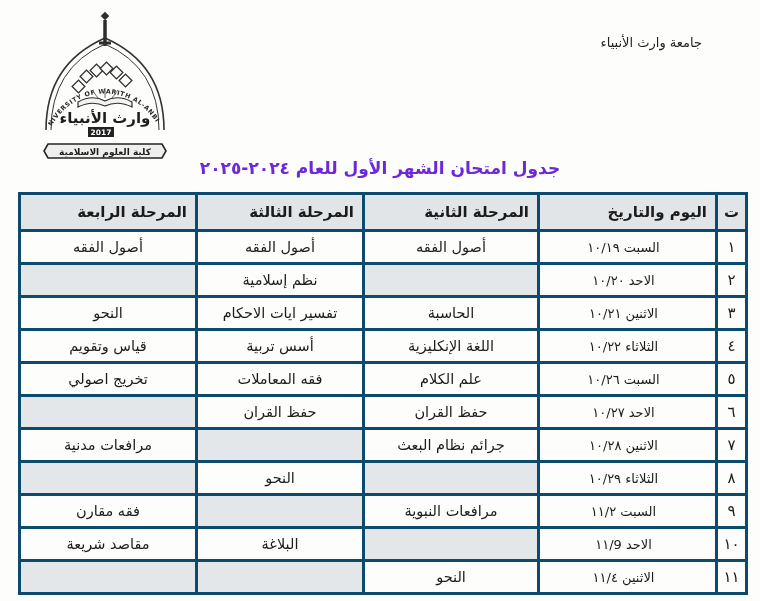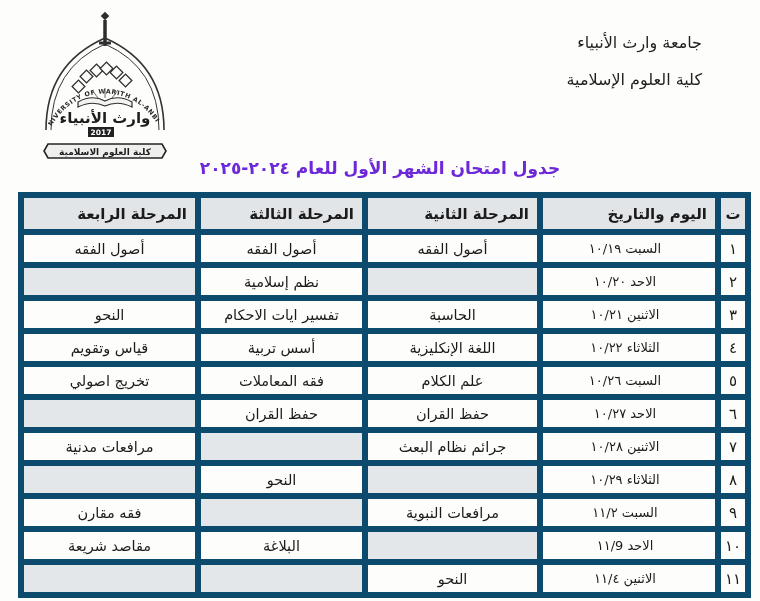--- a/index.html
+++ b/index.html
@@ -8,39 +8,39 @@
     background:#ffffff;
     font-family:"DejaVu Sans", sans-serif;
     color:#1b1b1b;
     overflow:hidden;
   }
   .page { position:relative; width:760px; height:601px; background:#fdfdfc; }
 
   
   .letterhead-text {
     position:absolute; top:24px; right:58px;
-    text-align:right; font-size:16px; font-weight:500;
+    text-align:left; font-size:13px; font-weight:500;
     line-height:37px; color:#1f1f1f;margin-left:18px;
   }
   .logo-wrap { position:absolute; top:10px; left:26px; width:158px; height:156px; }
 
   
   .doc-title {
     position:absolute; top:158px; left:0; width:100%;
     text-align:center; font-size:17px; font-weight:600; color:#6d28d9;
   }
 
   
   table.exam {
     position:absolute; top:192px; left:18px;
     width:727px; border-collapse:collapse;
     font-size:14.5px; table-layout:fixed;
   }
   table.exam th, table.exam td {
-    border:6px solid #0c4a6e;
+    border:3px solid #0c4a6e;
     text-align:center; vertical-align:middle;
     overflow:hidden; white-space:nowrap;
   }
   table.exam thead tr { height:37px; }
   table.exam tbody tr { height:33px; }
   table.exam th {
     background:#e1e5e8; font-weight:700; font-size:15px;
     text-align:right; padding-left:2px; padding-right:8px;
   }
   table.exam th.th-no { text-align:center; padding:0; }
@@ -99,21 +99,20 @@
 
       <g>
         <polygon points="22,134 136,134 140,141 136,148 22,148 18,141" fill="#efefee" stroke="#242424" stroke-width="1.6"></polygon>
         <text x="79" y="145" text-anchor="middle" font-size="9" font-weight="700" fill="#1d1d1d">كلية العلوم الاسلامية</text>
       </g>
     </svg>
   </div>
 
   <div class="letterhead-text">
     <div>جامعة وارث الأنبياء</div>
-    <div>كلية العلوم الإسلامية</div>
   </div>
 
   <div class="doc-title">جدول امتحان الشهر الأول للعام ٢٠٢٤-٢٠٢٥</div>
 
   <table class="exam">
     <colgroup>
       <col style="width:30px">
       <col style="width:178px">
       <col style="width:175px">
       <col style="width:167px">

